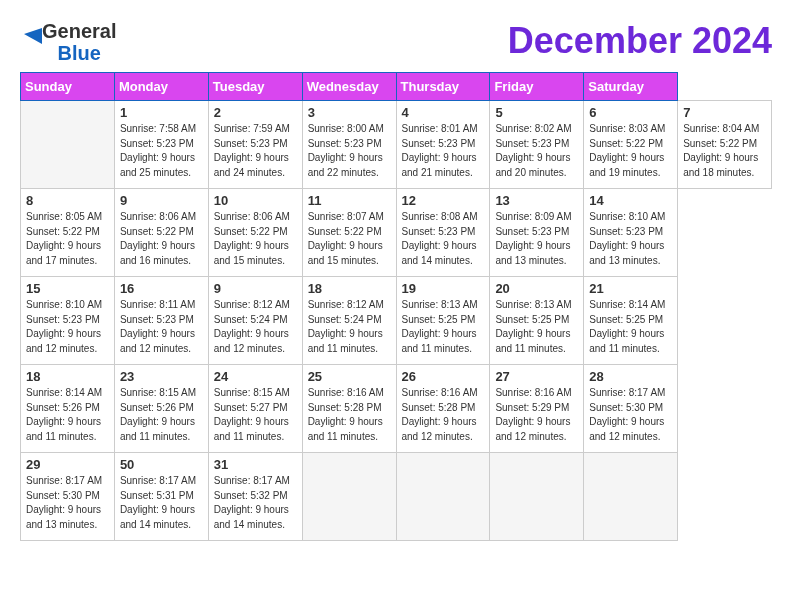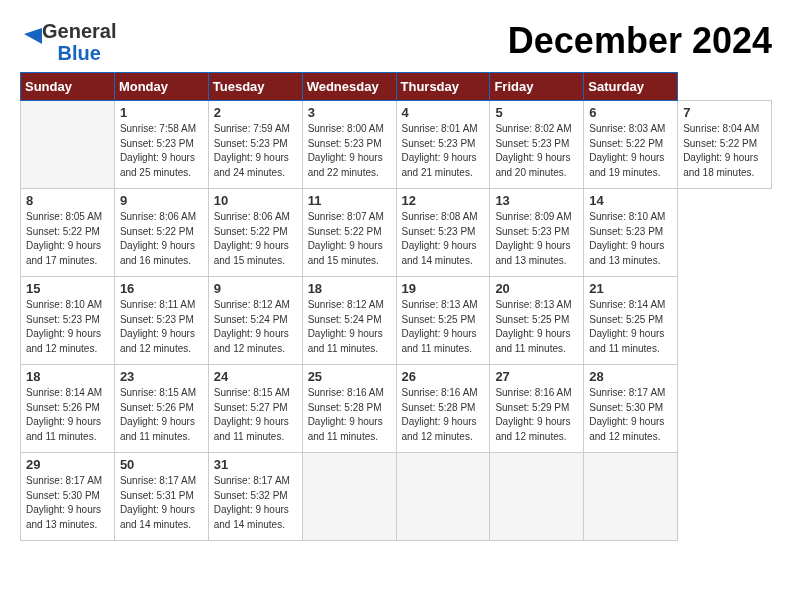--- a/index.html
+++ b/index.html
@@ -16,34 +16,34 @@
       align-items: flex-start;
       margin-bottom: 4px;
       gap: 46px;
     }
     .title-block {
       text-align: right;
     }
     .month-title {
       font-size: 36px;
       font-weight: bold;
-      color: #000000;
+      color: #6d28d9;
     }
     .location-title {
       font-size: 16px;
       color: #555;
     }
     table {
       width: 100%;
       border-collapse: collapse;
       margin-top: 8px;
       table-layout: fixed;
     }
     th {
-      background: #7f1d1d;
+      background: #d946ef;
       color: #fff;
       font-size: 13px;
       font-weight: bold;
       padding: 6px 4px;
       text-align: left;
       border: 1px solid #1565c0;
     }
     td {
       border: 1px solid #ccc;
       vertical-align: top;

